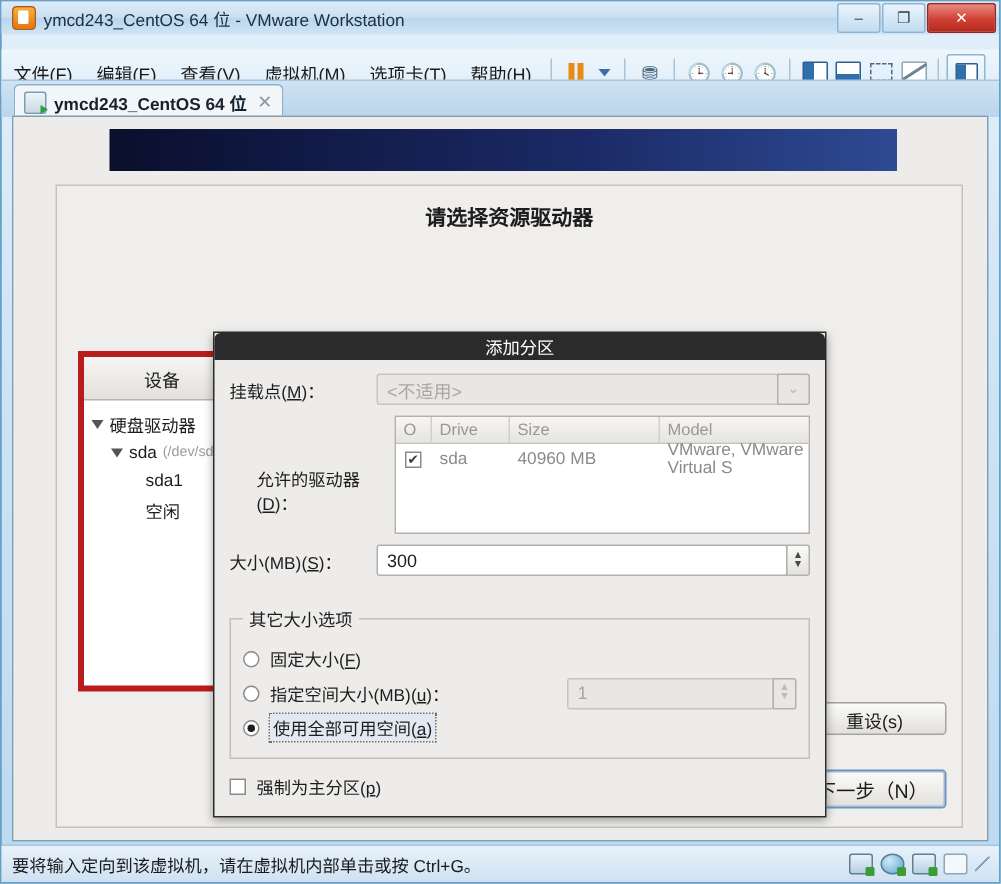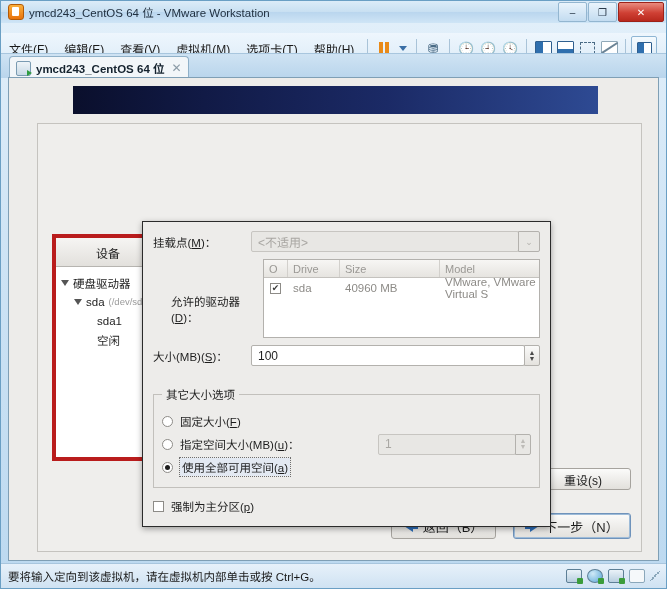--- a/index.html
+++ b/index.html
@@ -328,20 +328,21 @@
       <span class="tab-close">✕</span>
     </div>
   </div>
 
   <div id="guest-screen">
     <div id="installer">
 
       <div id="installer-banner"></div>
 
       <div id="installer-body">
+        <div id="installer-heading">请选择资源驱动器</div>
 
         <div id="device-panel">
           <div id="device-panel-header">设备</div>
           <div style="padding:6px 0 0 5px;">
             <div class="tree-row">
               <span class="tri"></span>
               <span>硬盘驱动器</span>
             </div>
             <div class="tree-row" style="padding-left:13px;">
               <span class="tri"></span>
@@ -370,20 +371,21 @@
         <div class="inst-btn big" style="right:10px;bottom:12px;width:118px;border-color:#6f93bb;box-shadow:0 0 0 1px #9dbbd8 inset;">
           <span class="arrow-wrap">
             <span class="arrow-stem"></span>
               <span class="arrow-r"></span>
           </span>
           <span>下一步（N）</span>
         </div>
       </div>
 
       <div id="add-partition-dialog">
+        <div id="dlg-titlebar">添加分区</div>
 
         <div id="dlg-body">
 
           <div class="row">
             <div class="row-label">
               <span>挂载点</span>(<u>M</u>)：
             </div>
             <div class="ctl disabled">
               <span>&lt;不适用&gt;</span>
             </div>
@@ -411,21 +413,21 @@
                 <div class="cell th-model">VMware, VMware Virtual S</div>
               </div>
             </div>
           </div>
 
           <div class="row">
             <div class="row-label">
               <span>大小(MB)</span>(<u>S</u>)：
             </div>
             <div class="ctl">
-              <span>100</span>
+              <span>300</span>
             </div>
             <div class="spin-btn">
               <span>▲</span>
               <span>▼</span>
             </div>
           </div>
 
           <fieldset id="size-options">
             <legend>其它大小选项</legend>
 

